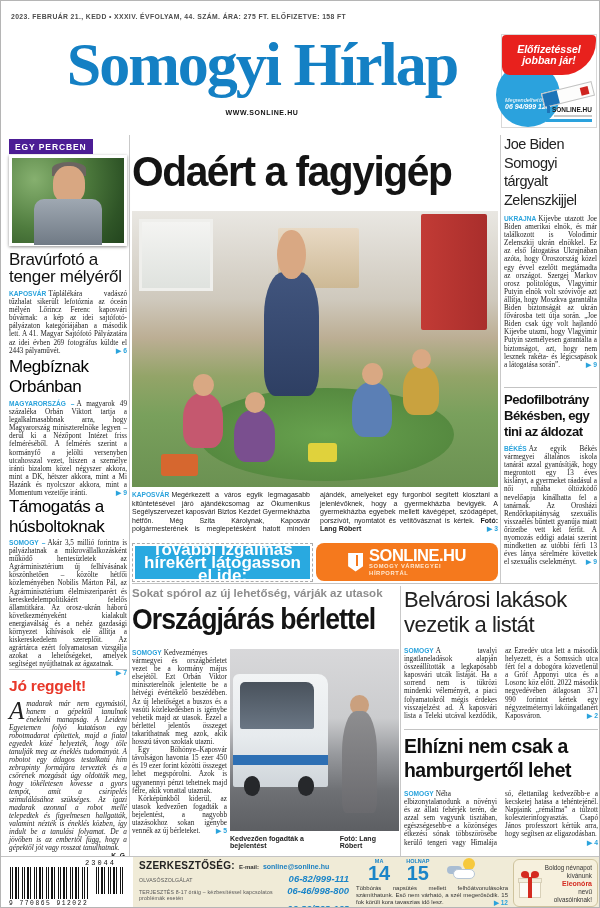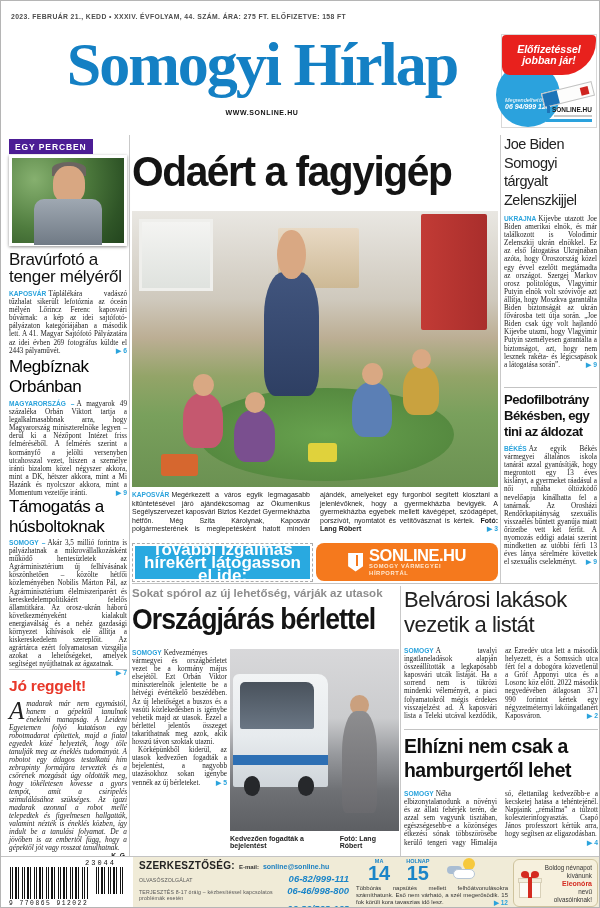--- a/index.html
+++ b/index.html
@@ -275,20 +275,21 @@
     </div>
   </div>
 
   <div class="hrule" style="left:131px; top:582px; width:466px;"></div>
 
   <div class="abs kicker" style="left:131px; top:586px; width:267px; font-size:11.5px;">Sokat spórol az új lehetőség, várják az utasok</div>
   <div class="abs headline-l" style="left:131px; top:602px; width:267px;">Országjárás bérlettel</div>
 
   <div class="abs body-txt" style="left:131px; top:648px; width:95px;">
     <p><span class="loc">SOMOGY</span><span>Kedvezményes vármegyei és országbérletet vezet be a kormány május elsejétől. Ezt Orbán Viktor miniszterelnök jelentette be a hétvégi évértékelő beszédében. Az új lehetőséget a buszos és a vasúti közlekedésben is igénybe vehetik majd az utasok. Ezzel a bérlettel jelentős összeget takaríthatnak meg azok, akik hosszú távon szoktak utazni.</span></p>
+    <p>Egy Böhönye–Kaposvár távolságon havonta 15 ezer 450 és 19 ezer forint közötti összeget lehet megspórolni. Azok is ugyanennyi pénzt tehetnek majd félre, akik vonattal utaznak.</p>
     <p><span>Körképünkből kiderül, az utasok kedvezően fogadták a bejelentést, a nagyobb utazásokhoz sokan igénybe vennék az új bérleteket.</span>
       <span class="ref">▶ 5</span></p>
   </div>
 
   <div class="photo busphoto" style="left:229px; top:648px; width:169px; height:182px;">
     <div class="bp-bus"></div>
     <div class="bp-wind"></div>
     <div class="bp-stripe"></div>
     <div class="bp-wheel" style="left:8%;"></div>
     <div class="bp-wheel" style="left:40%;"></div>

